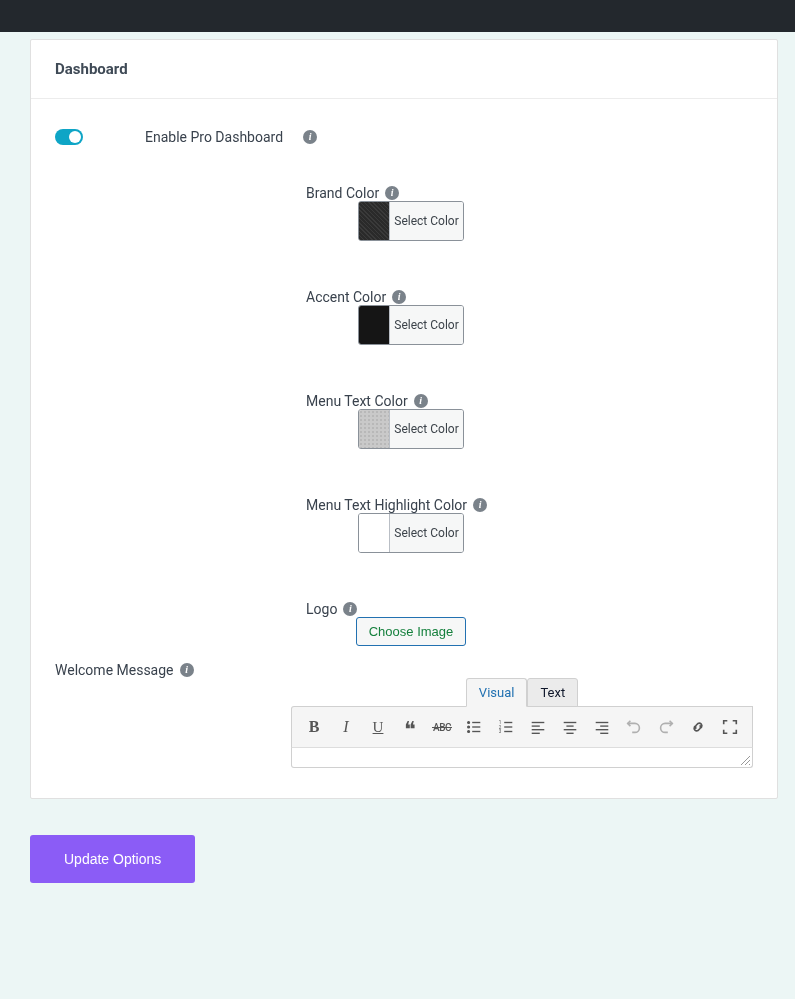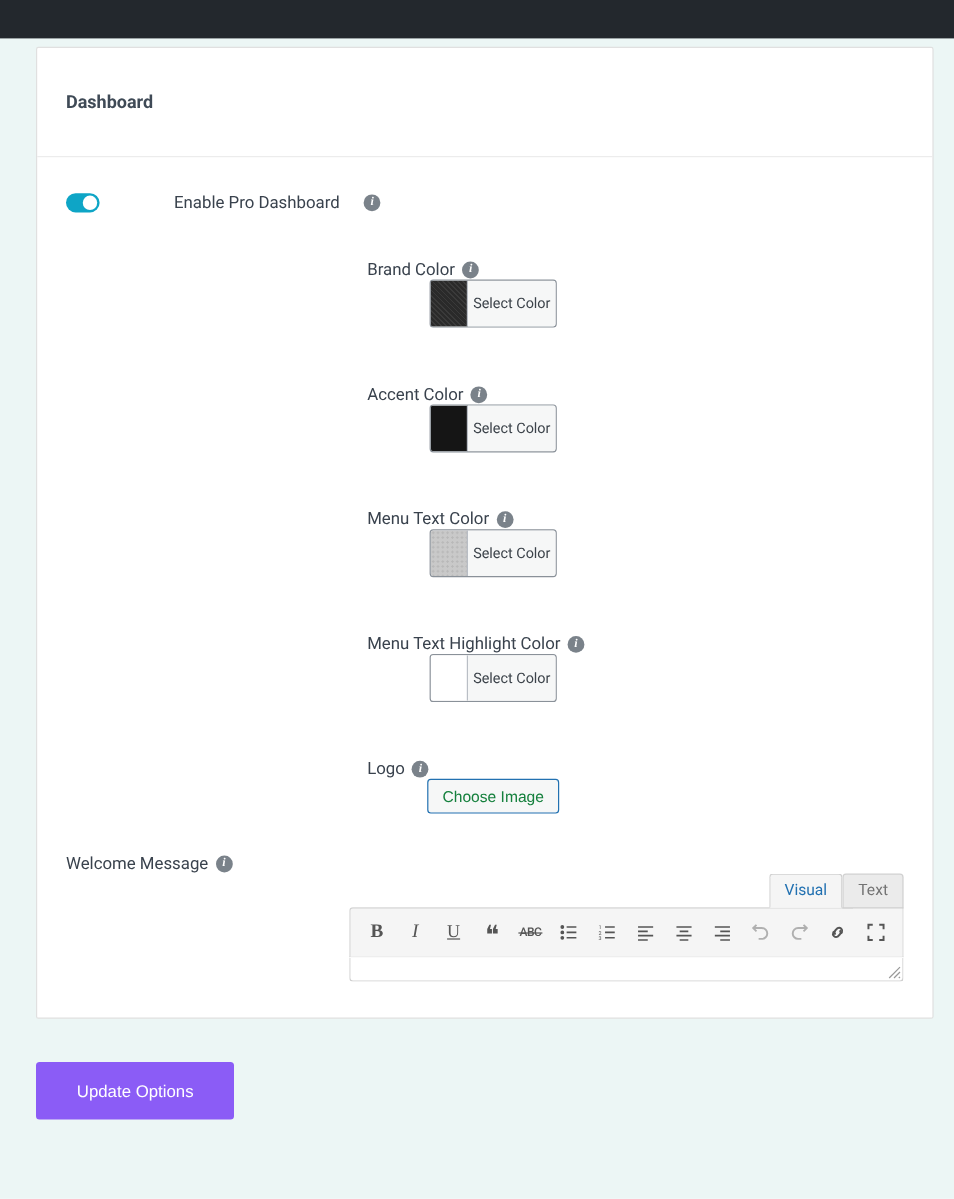--- a/index.html
+++ b/index.html
@@ -17,21 +17,21 @@
     background: #23282d;
     width: 100%;
   }
   .panel {
     background: #fff;
     border: 1px solid #e0e0e0;
     margin: 7px 17px 0 30px;
     border-radius: 2px;
   }
   .panel-header {
-    padding: 36px 24px;
+    padding: 20px 24px;
     border-bottom: 1px solid #ececec;
     font-weight: 700;
     font-size: 15px;
     color: #3f4a56;
   }
   .panel-body {
     padding: 30px 24px 30px 24px;
   }
   .row-toggle {
     display: flex;
@@ -138,32 +138,32 @@
     align-items: center;
   }
   .editor-wrap {
     flex: 1;
     max-width: 488px;
     margin-left: auto;
     position: relative;
   }
   .editor-tabs {
     display: flex;
-    justify-content: flex-end;
+    justify-content: center;
     gap: 0;
     margin-bottom: -1px;
     position: relative;
     z-index: 2;
   }
   .editor-tab {
     border: 1px solid #d0d0d0;
     padding: 6px 12px;
     font-size: 13px;
     background: #ebebeb;
-    color: #737373;
+    color: #0f172a;
     cursor: pointer;
     border-radius: 3px 3px 0 0;
   }
   .editor-tab.active {
     background: #f5f5f5;
     color: #2271b1;
     border-bottom-color: #f5f5f5;
   }
   .editor-toolbar {
     background: #f5f5f5;
@@ -296,21 +296,21 @@
       <div class="form-label">
         <span>Menu Text Highlight Color</span>
         <span class="info-icon">i</span>
       </div>
       <div class="color-picker">
         <div class="color-swatch" style="background:#ffffff;"></div>
         <div class="color-btn">Select Color</div>
       </div>
     </div>
 
-    <div class="form-row" style="margin-bottom:34px;">
+    <div class="form-row" style="margin-bottom:16px;">
       <div class="form-label">
         <span>Logo</span>
         <span class="info-icon">i</span>
       </div>
       <button class="choose-image-btn">Choose Image</button>
     </div>
 
     <div class="editor-row">
       <div class="editor-label">
         <span>Welcome Message</span>

